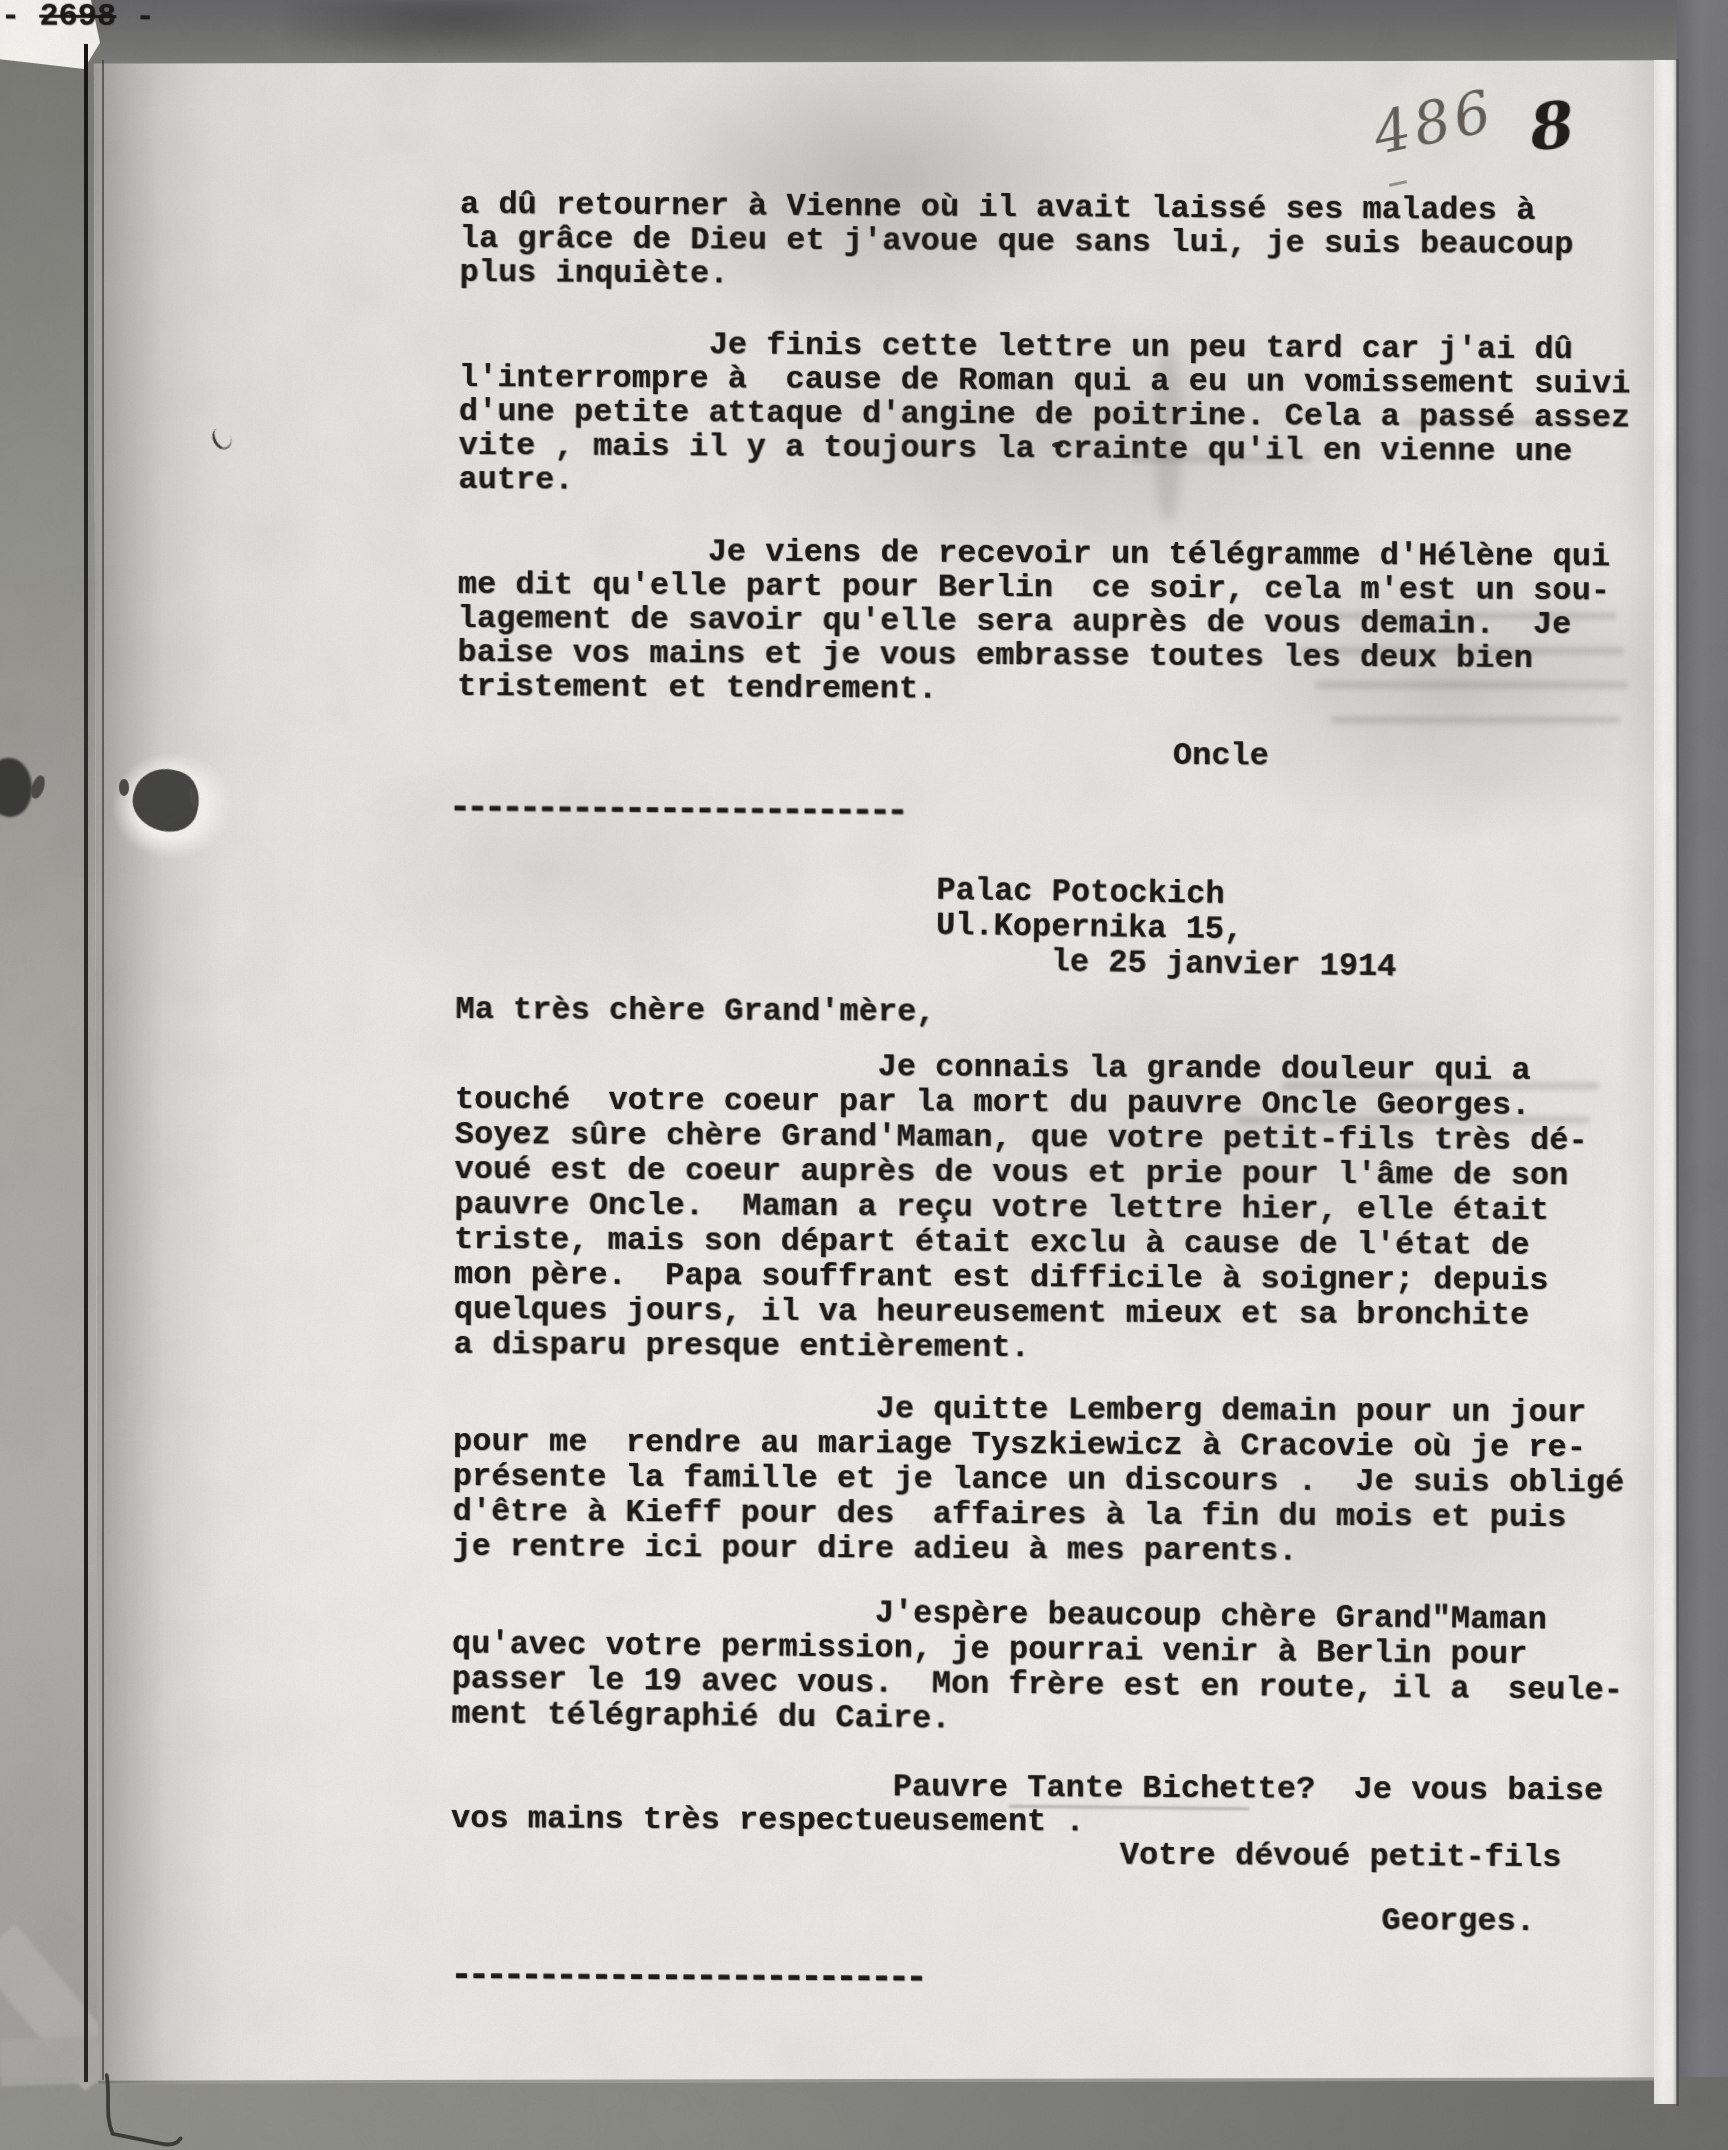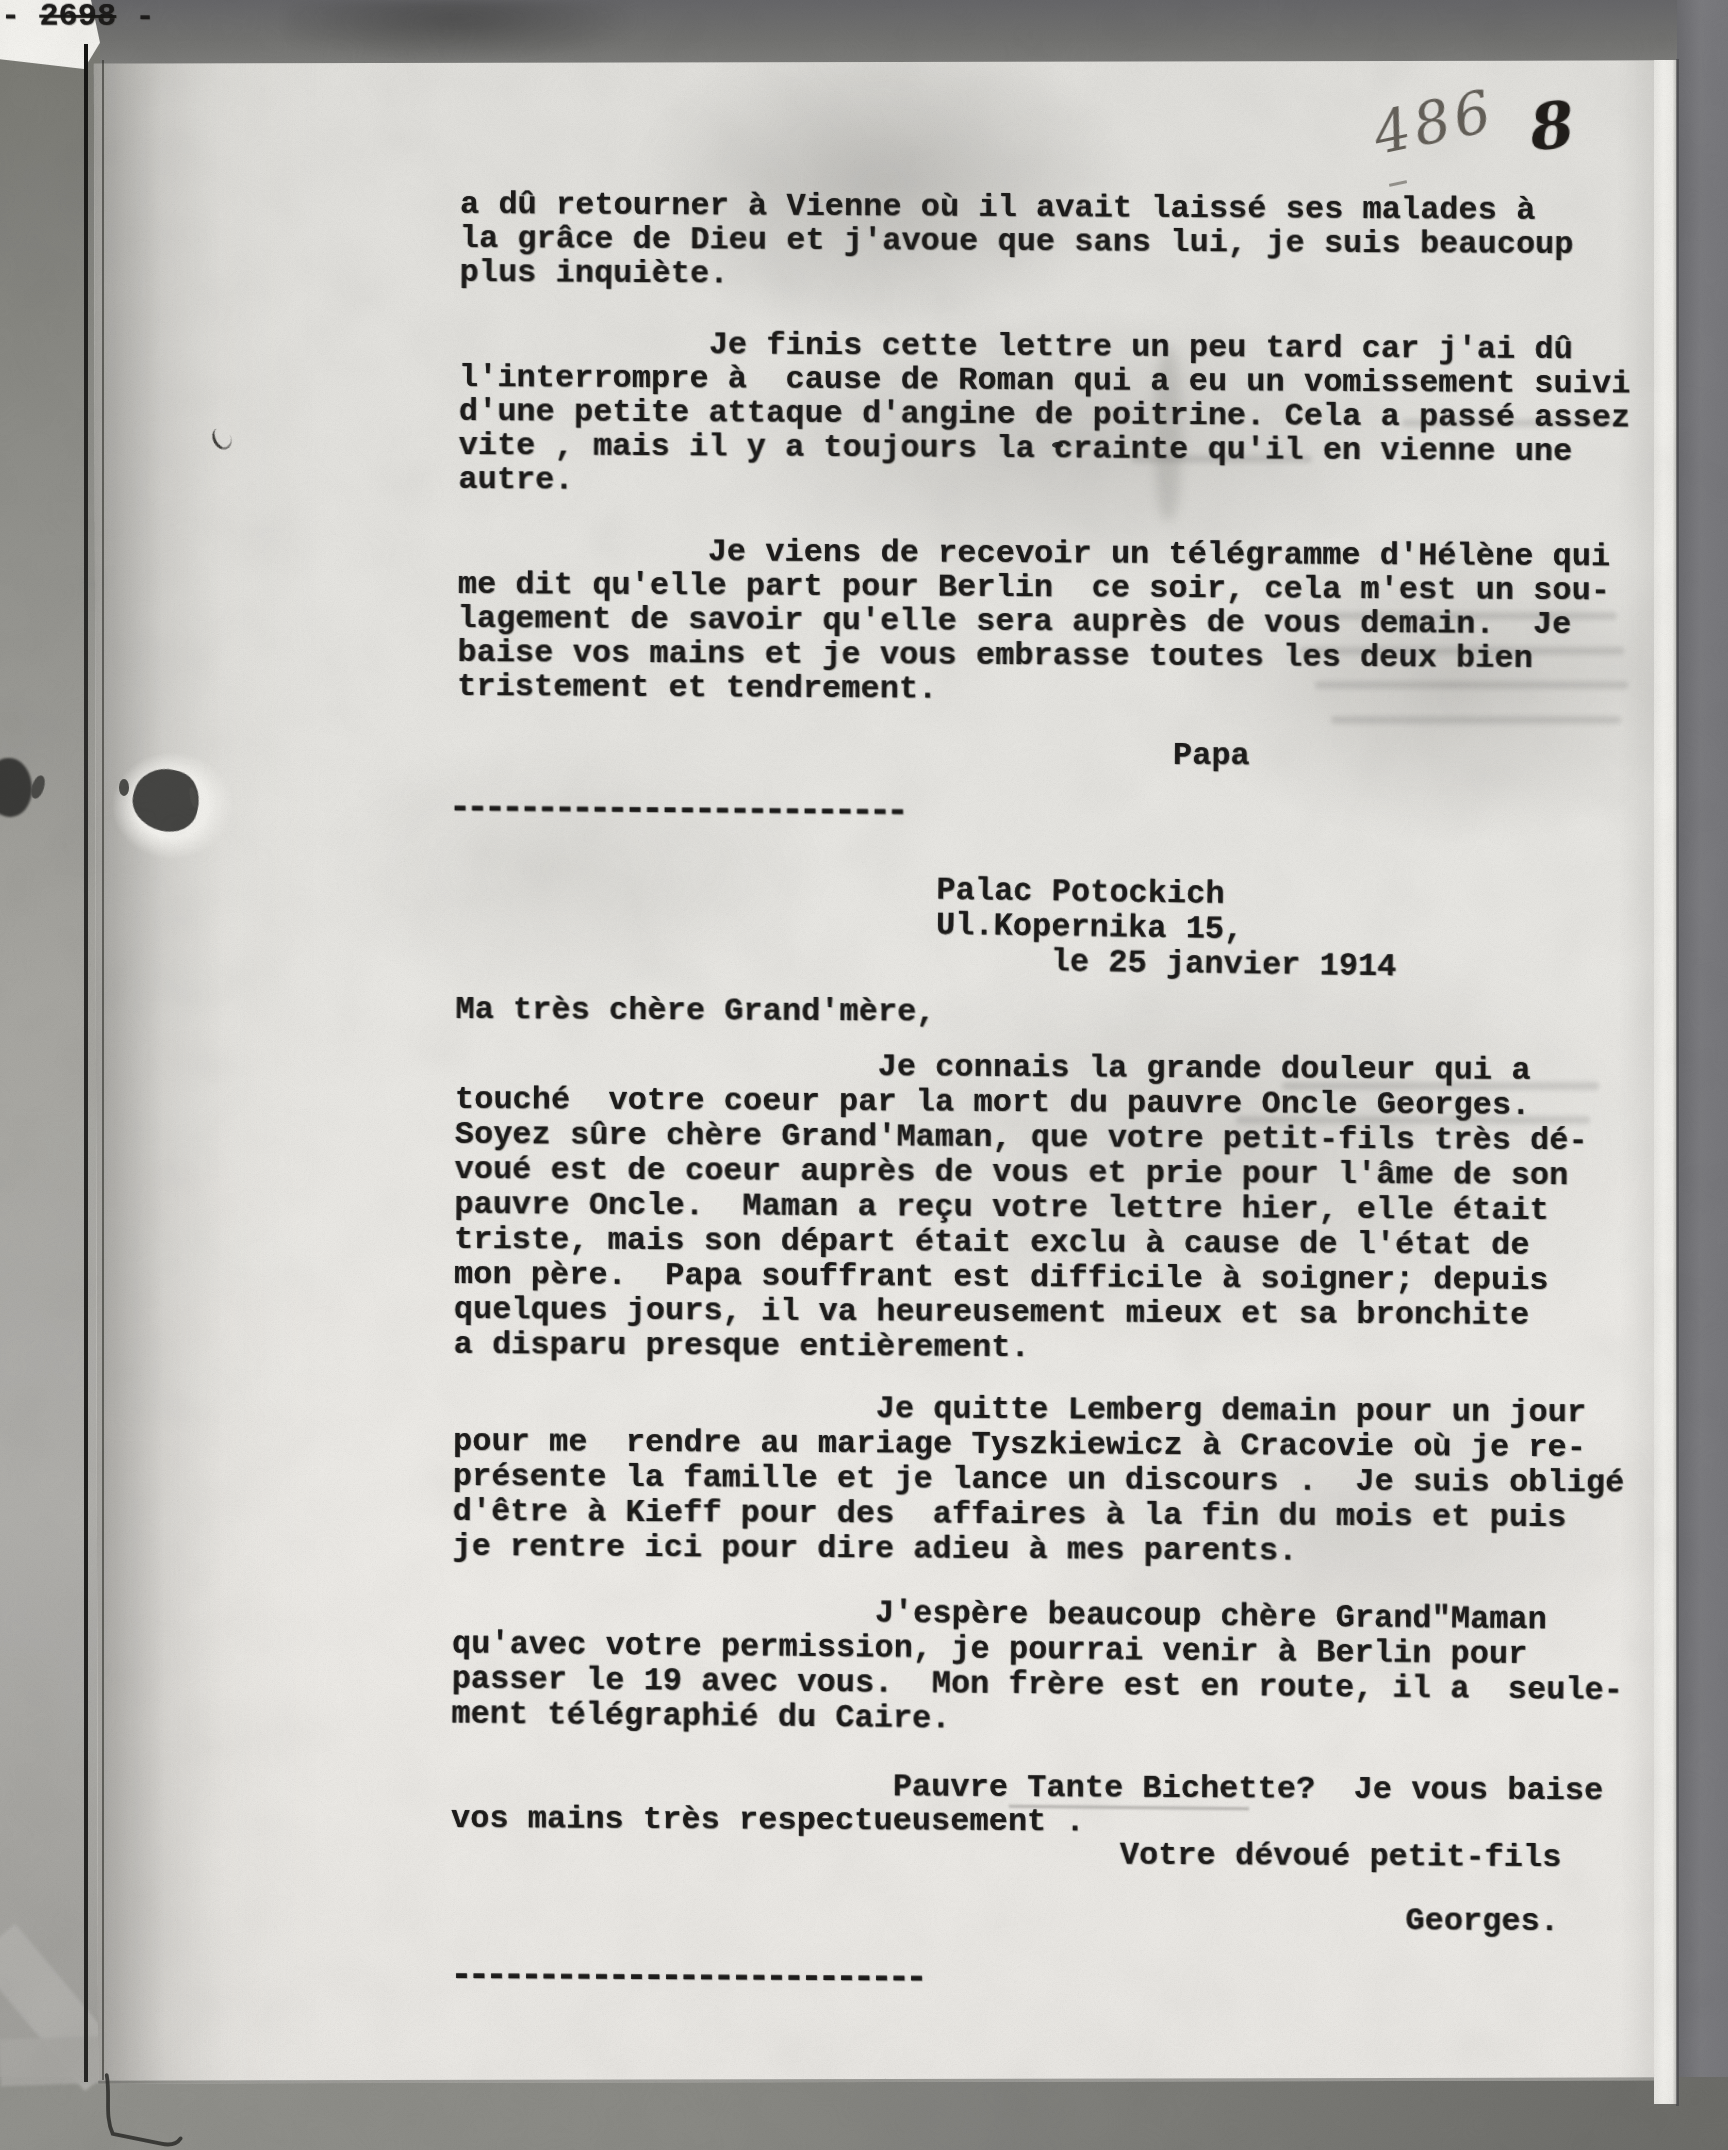--- a/index.html
+++ b/index.html
@@ -83,21 +83,21 @@
   .pgnum{left:808px;top:133px;white-space:pre;}
   .pgnum .struck{text-decoration:line-through;text-decoration-thickness:3px;text-decoration-color:rgba(22,22,20,.85);}
   .p1{top:188px;} .p2{top:327px;} .p3{top:534px;}
   .sig-betka{left:1176px;top:733px;}
   .divider{font-size:38px;letter-spacing:-5.3px;font-weight:900;white-space:pre;filter:blur(0.2px);}
   .div1{left:452px;top:787px;transform:rotate(.15deg);}
   .addr{top:870px;transform:rotate(.5deg);}
   .salut{top:991px;}
   .p4{top:1047px;} .p5{top:1389px;} .p6{top:1594px;transform:rotate(.25deg);} .p7{top:1768px;}
   .closing{left:1129px;top:1833px;}
-  .sig-georges{left:1391px;top:1897px;margin-left:24px;}
+  .sig-georges{left:1391px;top:1897px;}
   .div2{left:460px;top:1954px;}
   
   .grain-svg{position:absolute;left:0;top:0;mix-blend-mode:multiply;pointer-events:none;}
   .grain-fine{opacity:.12;}
   .grain-coarse{opacity:.08;}
 </style>
 </head>
 <body>
 
 <div class="scan">
@@ -161,21 +161,21 @@
         <div class="line">vite , mais il y a toujours la crainte qu'il en vienne une</div>
         <div class="line">autre.</div>
       </div>
     <div class="tb p3">
         <div class="line">             Je viens de recevoir un télégramme d'Hélène qui</div>
         <div class="line">me dit qu'elle part pour Berlin  ce soir, cela m'est un sou-</div>
         <div class="line">lagement de savoir qu'elle sera auprès de vous demain.  Je</div>
         <div class="line">baise vos mains et je vous embrasse toutes les deux bien</div>
         <div class="line">tristement et tendrement.</div>
       </div>
-    <div class="tb sig-betka">Papa</div>
+    <div class="tb sig-betka">Oncle</div>
 
     <div class="tb divider div1">--------------------------</div>
 
     <div class="tb addr lh46">
         <div class="line">                         Palac Potockich</div>
         <div class="line">                         Ul.Kopernika 15,</div>
         <div class="line">                               le 25 janvier 1914</div>
       </div>
     <div class="tb salut">Ma très chère Grand'mère,</div>
 

